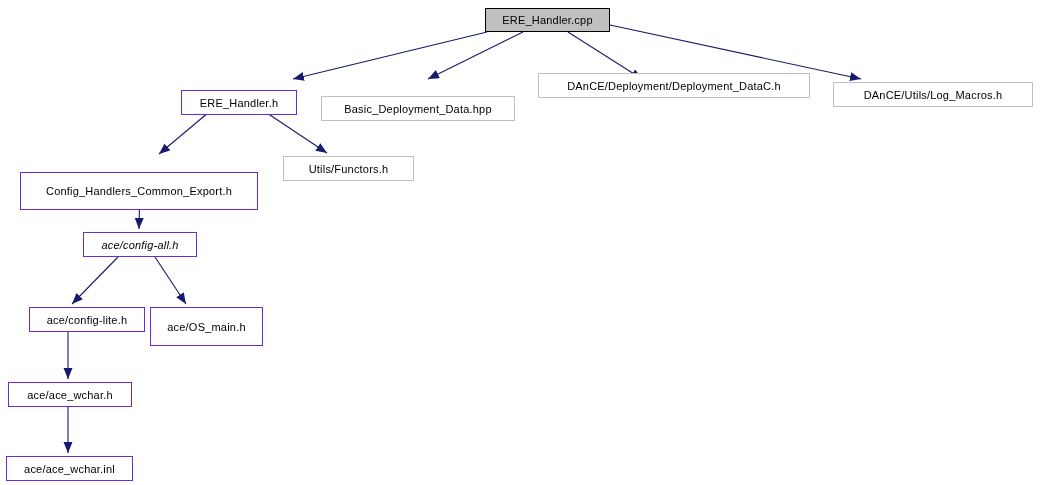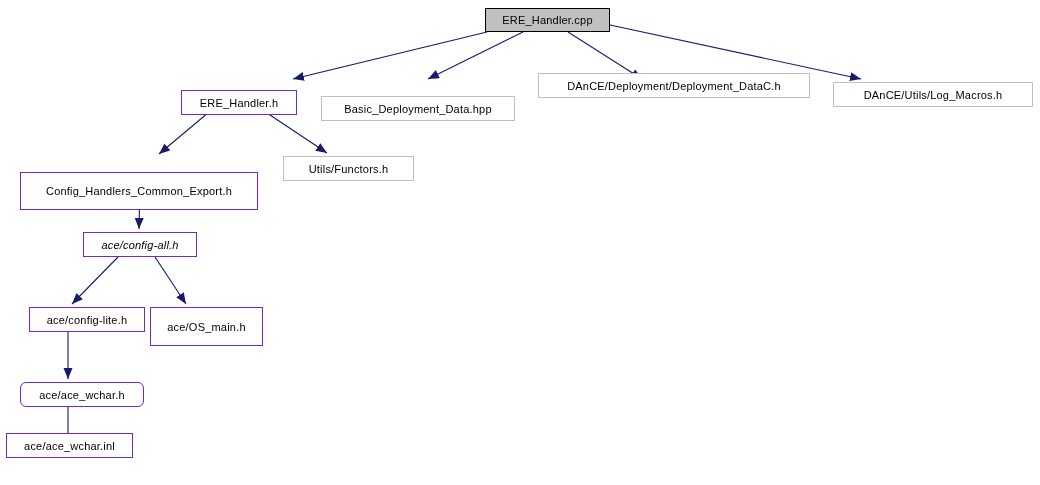--- a/index.html
+++ b/index.html
@@ -99,20 +99,20 @@
       </div>
       <div class="node linked" style="left: 83px; top: 232px; width: 114px; height: 25px; font-style: italic;">
         <span>ace/config-all.h</span>
       </div>
       <div class="node linked" style="left: 12px; top: 307px; width: 116px; height: 25px; margin-left: 17px;">
         <span>ace/config-lite.h</span>
       </div>
       <div class="node linked" style="left: 150px; top: 307px; width: 113px; height: 39px;">
         <span>ace/OS_main.h</span>
       </div>
-      <div class="node linked" style="left: 20px; top: 382px; width: 124px; height: 25px; border-radius: 6px;">
+      <div class="node linked" style="left: 8px; top: 382px; width: 124px; height: 25px;">
         <span>ace/ace_wchar.h</span>
       </div>
-      <div class="node linked" style="left: 6px; top: 433px; width: 127px; height: 25px;">
+      <div class="node linked" style="left: 6px; top: 456px; width: 127px; height: 25px;">
         <span>ace/ace_wchar.inl</span>
       </div>
     </div>
 </div>
 
 </body></html>

